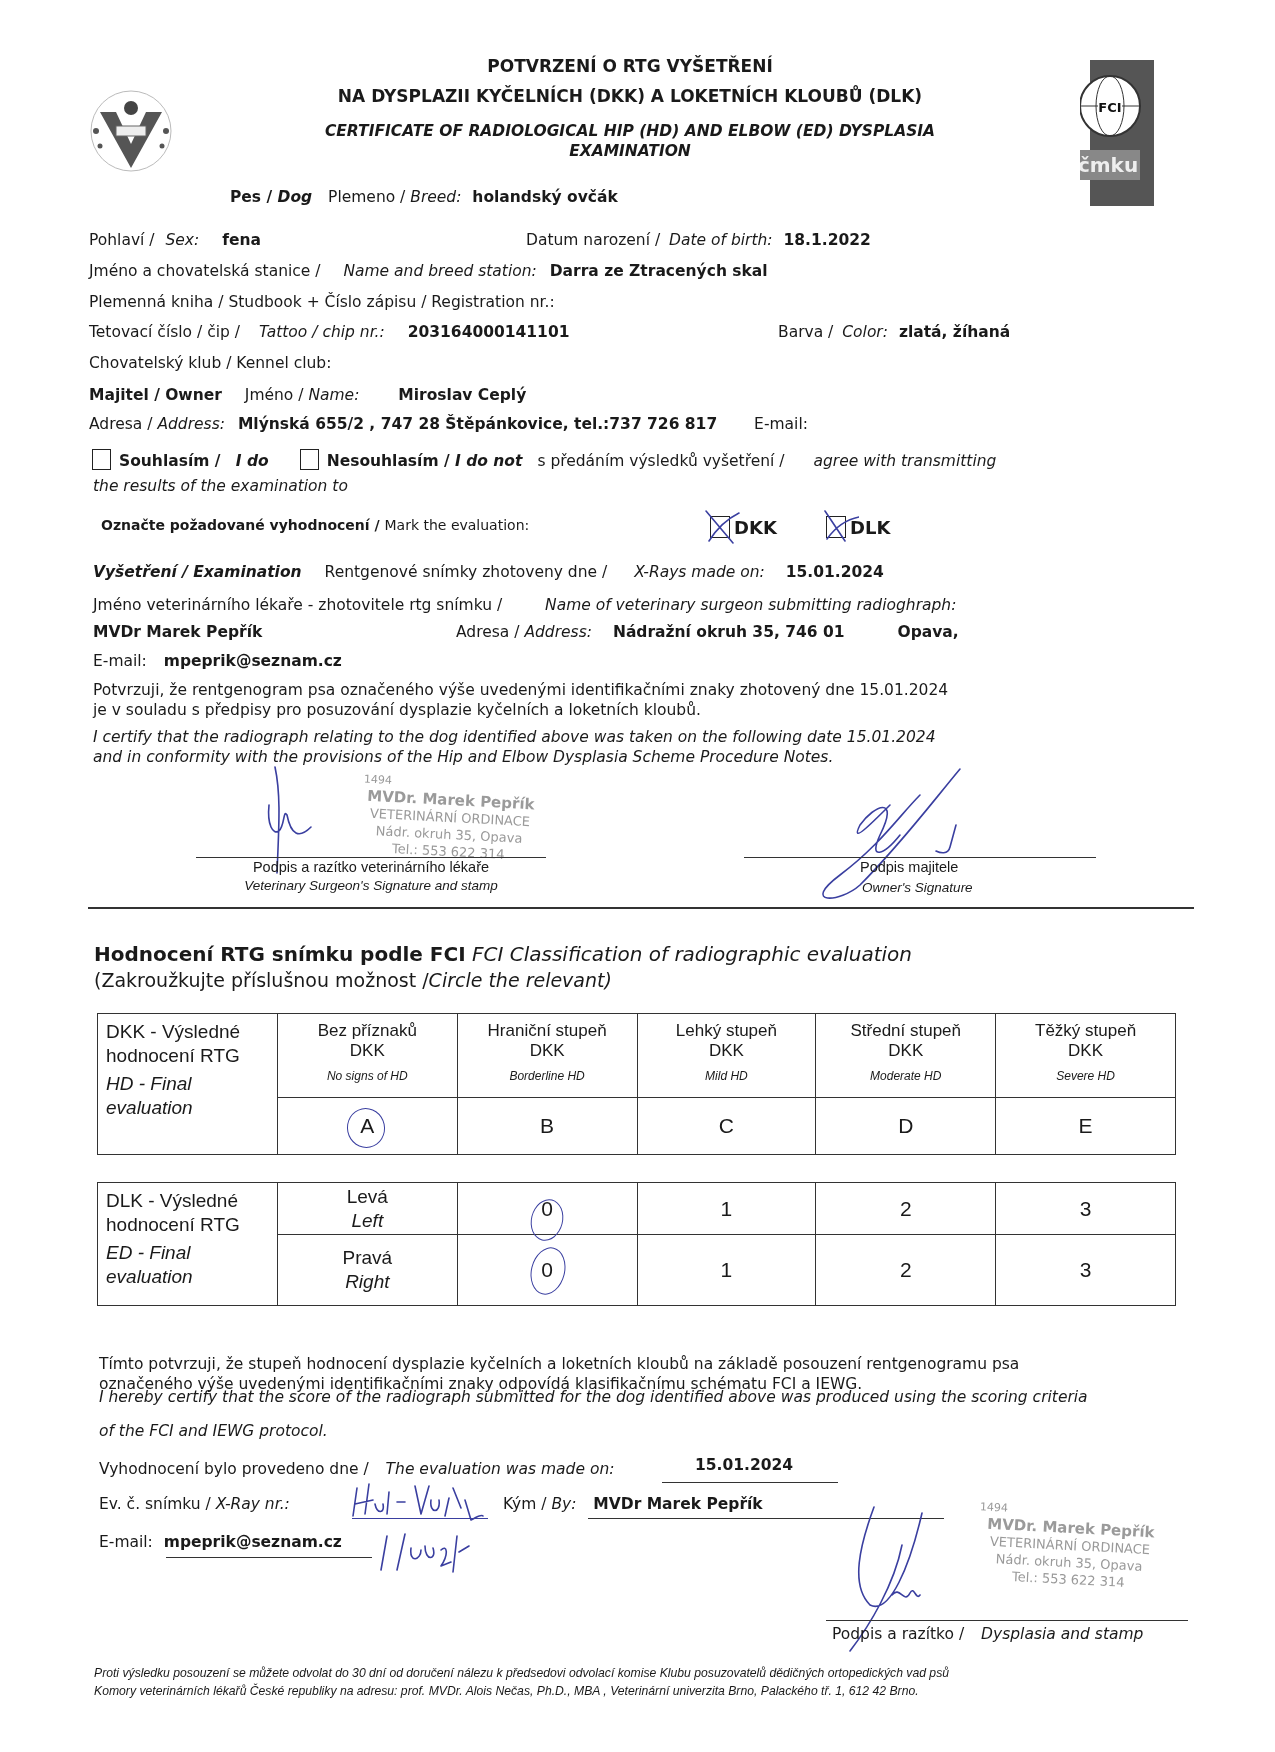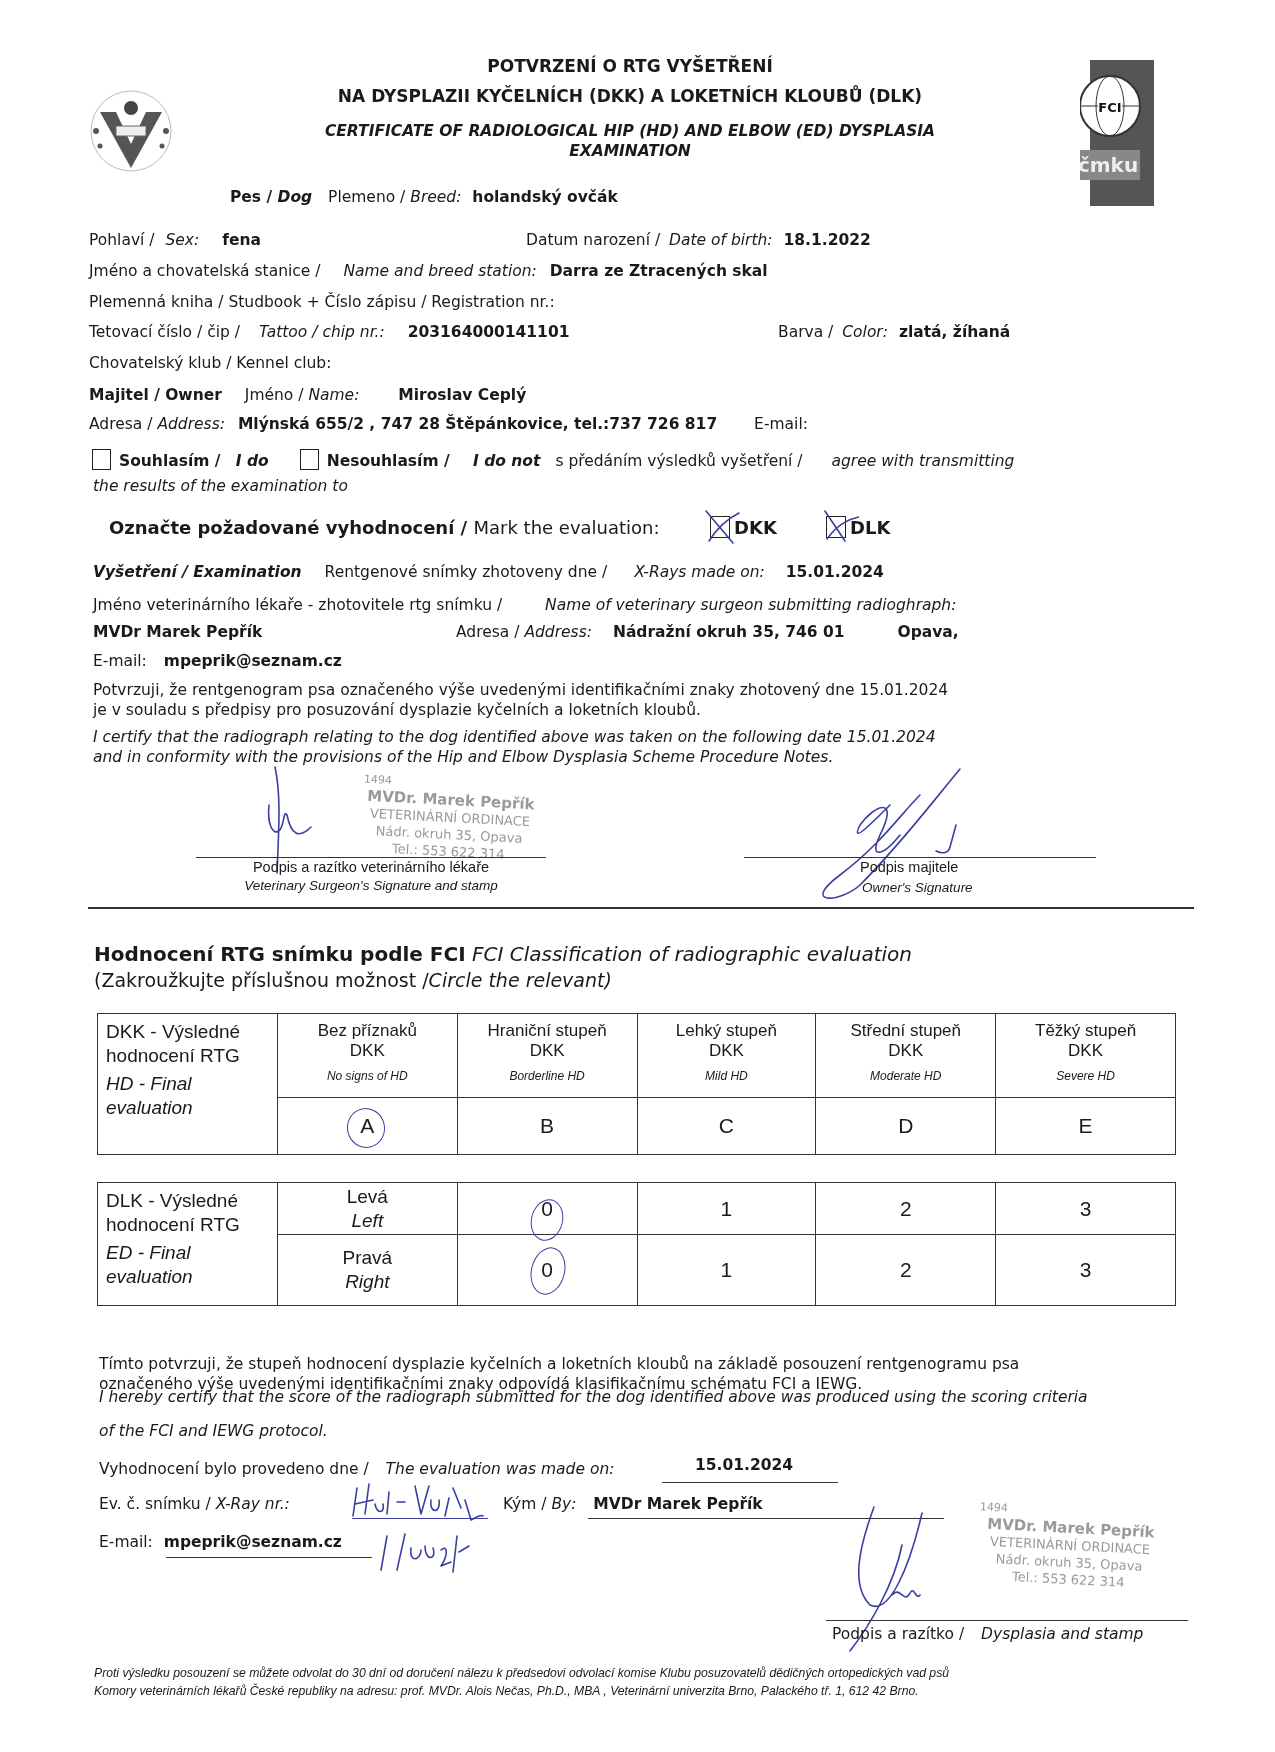--- a/index.html
+++ b/index.html
@@ -112,27 +112,27 @@
 <div class="abs f" style="left:89px; top:415px;">
   <span>Adresa / </span><span class="i">Address:</span>
   <span class="b" style="margin-left:8px">Mlýnská 655/2 , 747 28 Štěpánkovice, tel.:737 726 817</span>
   <span style="margin-left:32px">E-mail:</span>
 </div>
 
 <div class="abs f" style="left:92px; top:449px;">
   <span class="box"></span><span class="b">Souhlasím / </span>
   <span class="b i" style="margin-left:10px">I do</span>
   <span class="box" style="margin-left:26px"></span><span class="b">Nesouhlasím / </span>
-  <span class="b i" style="margin-left:18px">I do not</span>
+  <span class="b i" style="">I do not</span>
   <span style="margin-left:10px">s předáním výsledků vyšetření /</span>
   <span class="i" style="margin-left:24px">agree with transmitting</span>
 </div>
 <div class="abs f i" style="left:93px; top:477px;">the results of the examination to</div>
 
-<div class="abs" style="left:109px; top:517px; font-family:'DejaVu Sans',sans-serif; font-size:18px;">
+<div class="abs" style="left:101px; top:517px; font-family:'DejaVu Sans',sans-serif; font-size:14px;">
   <span class="b">Označte požadované vyhodnocení / </span><span>Mark the evaluation:</span>
 </div>
 <div class="abs" style="left:710px; top:516px; font-family:'DejaVu Sans',sans-serif; font-size:18px; font-weight:bold;">
   <span class="cbx">
     <svg width="40" height="44" class="pen">
         <path class="pen" d="M3 4 L30 36 M36 6 C 28 10, 16 18, 6 34"></path>
       </svg>
   </span><span>DKK</span>
 </div>
 <div class="abs" style="left:826px; top:516px; font-family:'DejaVu Sans',sans-serif; font-size:18px; font-weight:bold;">

